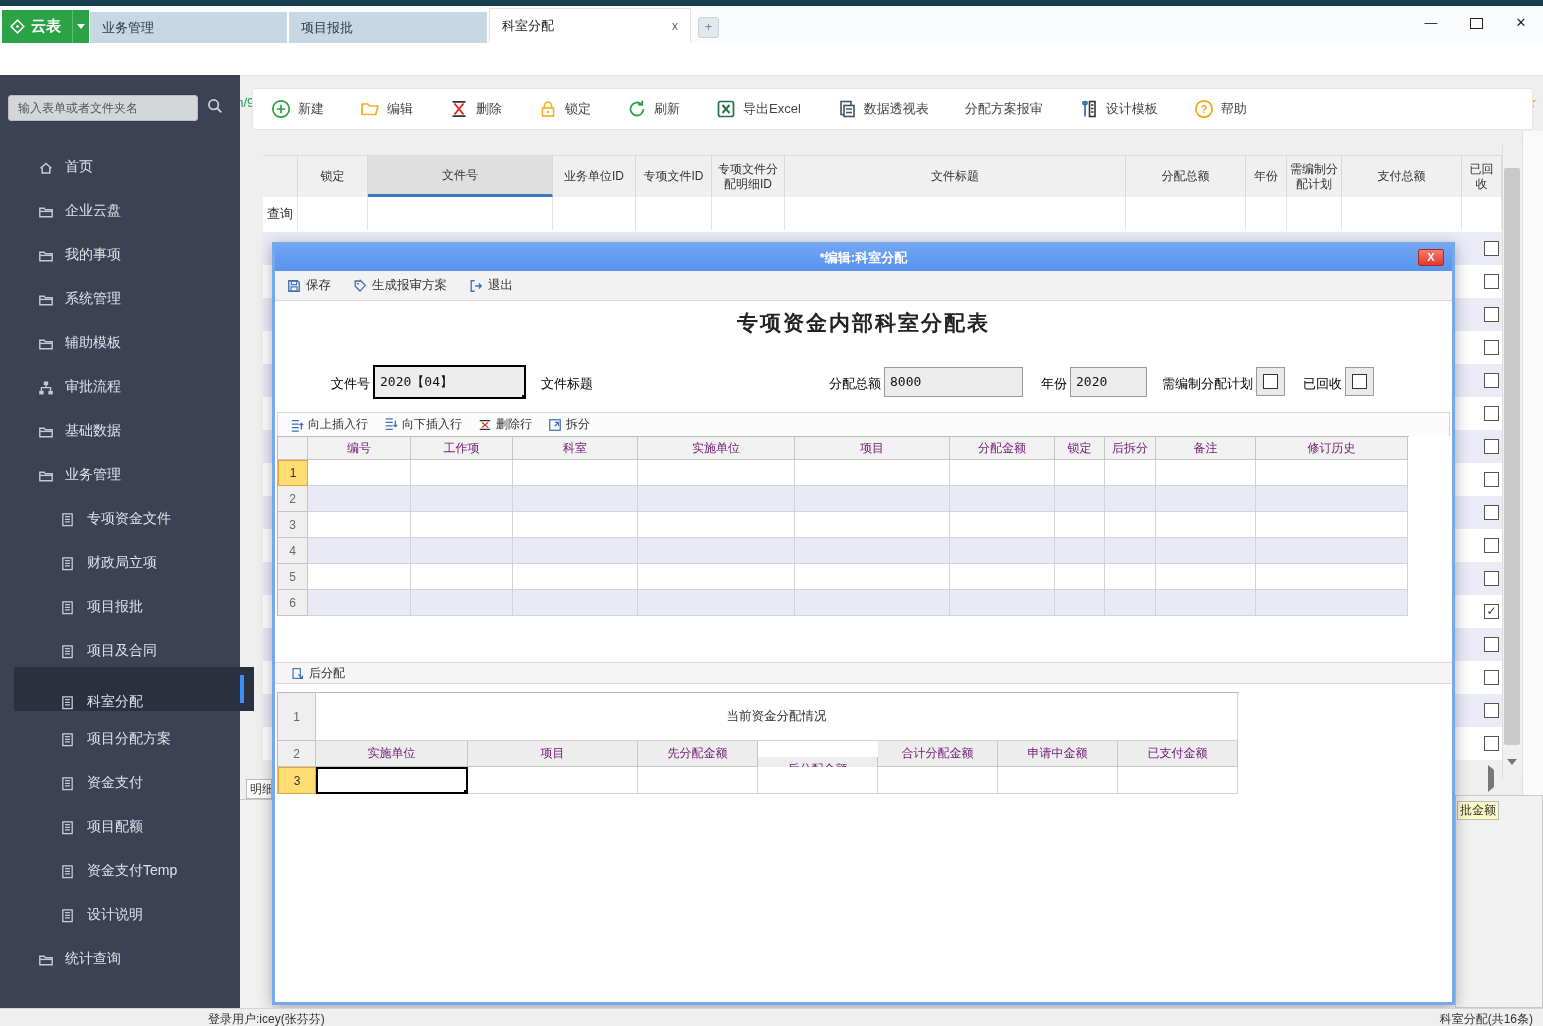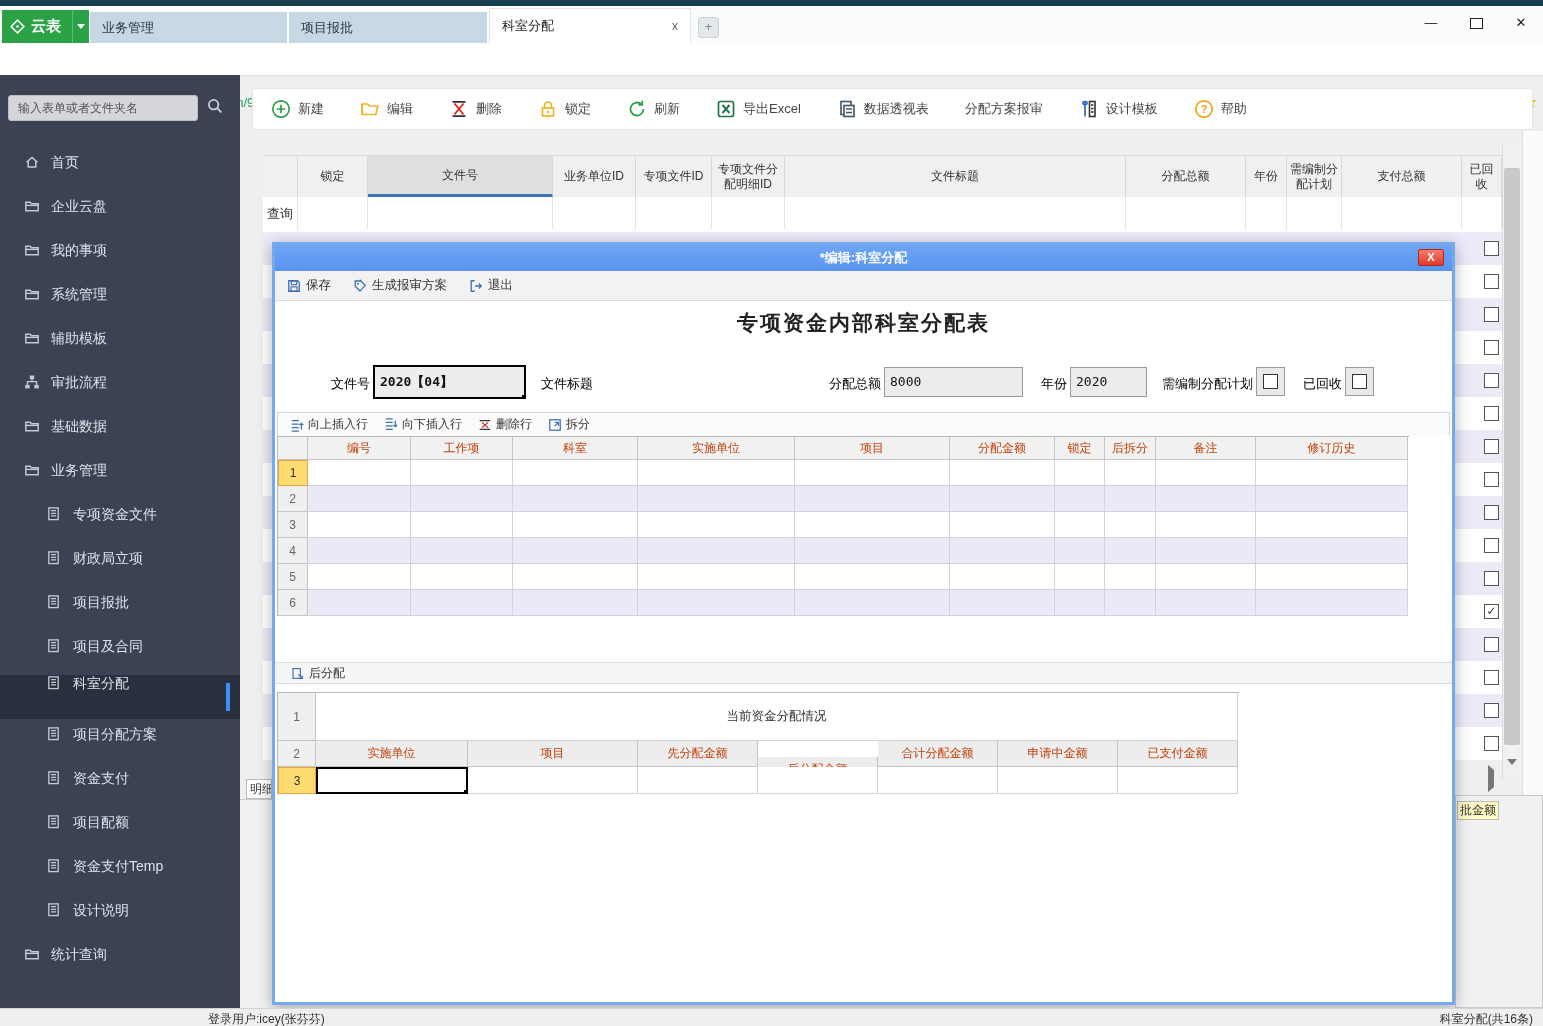--- a/index.html
+++ b/index.html
@@ -23,21 +23,21 @@
 
   .urlbar{left:0;top:43px;width:1543px;height:32px;background:#FFF;border-bottom:1px solid #E2E2E2;}
   .navico{top:50px;color:#A7ABAF;font-size:17px;line-height:18px;}
   .url{left:122px;top:51px;font-size:13px;color:#21A05C;}
   .star{left:1522px;top:48px;color:#F6B900;font-size:18px;}
 
   
   .sidebar{left:0;top:75px;width:240px;height:933px;background:#3C4254;}
   .srch{left:8px;top:20px;width:190px;height:26px;background:#D4D6D9;border:1px solid #B9BCC1;border-radius:3px;box-sizing:border-box;font-size:12px;color:#555;line-height:24px;padding-left:9px;}
   .srch-ico{left:206px;top:22px;}
-  .sitem{left:0;width:240px;height:30px;display:flex;align-items:flex-start;color:#DDE1E8;font-size:14px;cursor:pointer;margin-top:8px;}
+  .sitem{left:14px;width:240px;height:30px;display:flex;align-items:flex-end;color:#DDE1E8;font-size:14px;cursor:pointer;}
   .sitem .ic{width:16px;height:16px;margin-right:11px;}
   .sitem.lvl0{padding-left:24px;box-sizing:border-box;}
   .sitem.lvl1{padding-left:46px;box-sizing:border-box;}
   .sitem.active{background:#2A303D;height:44px;}
   .sitem.active::after{content:"";position:absolute;right:10px;top:8px;width:4px;height:28px;background:#3E8EF7;}
 
   
   .main-toolbar{left:252px;top:88px;width:1281px;height:42px;background:#FFF;border:1px solid #E5E5E5;border-radius:3px;box-sizing:border-box;display:flex;align-items:center;padding-left:18px;gap:36px;}
   .tbtn{display:flex;align-items:center;gap:7px;font-size:13px;color:#444;cursor:pointer;white-space:nowrap;}
 
@@ -80,21 +80,21 @@
   .finput.sel{top:120px;height:34px;background:#EDEDED;border:2px solid #000;line-height:30px;}
   .handle{position:absolute;right:-3px;bottom:-3px;width:5px;height:5px;background:#000;}
   .fcheck{top:122px;width:29px;height:29px;background:#E9E9E9;border:1px solid #9A9A9A;box-sizing:border-box;display:flex;align-items:center;justify-content:center;}
   .fcheck .box{width:13px;height:13px;background:#FFF;border:1px solid #333;}
 
   .gtoolbar{left:2px;top:167px;width:1173px;height:24px;border:1px solid #D5D5D5;border-bottom:none;background:#FBFBFB;box-sizing:border-box;display:flex;align-items:center;gap:16px;padding-left:12px;}
   .gtb-item{display:flex;align-items:center;gap:4px;font-size:12px;color:#333;cursor:pointer;}
 
   .grid{box-sizing:border-box;border-left:1px solid #B9B9C2;border-top:1px solid #B9B9C2;}
   .gcell{position:absolute;box-sizing:border-box;border-right:1px solid #D2D2DC;border-bottom:1px solid #D2D2DC;font-size:12px;display:flex;align-items:center;justify-content:center;overflow:hidden;}
-  .gcell.hd{background:#F1F1F1;color:#c2410c;border-right:1px solid #C5C5C5;border-bottom:1px solid #C5C5C5;}
+  .gcell.hd{background:#F1F1F1;color:#701a75;border-right:1px solid #C5C5C5;border-bottom:1px solid #C5C5C5;}
   .gcell.num{background:#EFEFEF;color:#666;border-right:1px solid #C5C5C5;border-bottom:1px solid #C5C5C5;}
   .gcell.num.selnum{background:#FFDC72;border:1px solid #E3A53C;color:#333;}
   .gcell.selcell{border:2px solid #000;}
 
   .postbar{left:0;top:417px;width:1177px;height:22px;background:#F5F5F5;border-top:1px solid #DCDCDC;border-bottom:1px solid #DCDCDC;box-sizing:border-box;display:flex;align-items:center;gap:5px;padding-left:16px;font-size:12px;color:#333;}
 </style>
 </head>
 <body>
 
 <div class="abs topstrip"></div>
@@ -546,21 +546,21 @@
           <svg width="14" height="14" viewBox="0 0 16 16">
             <path d="M6.5 2H2.5v12h4" fill="none" stroke="#3D6FB5" stroke-width="1.5"></path>
             <path d="M7 8h7M11.3 5.2 14 8l-2.7 2.8" fill="none" stroke="#3D6FB5" stroke-width="1.5"></path>
           </svg>
         </span>
         <span>退出</span>
       </div>
     </div>
 
   <div class="abs flabel" style="left:30px;width:65px;">文件号</div>
-  <div class="abs finput sel" style="left:98px;width:153px;font-weight:bold;">2020【04】<span class="handle"></span></div>
+  <div class="abs finput sel" style="left:98px;width:153px;">2020【04】<span class="handle"></span></div>
   <div class="abs flabel" style="left:258px;width:60px;">文件标题</div>
   <div class="abs flabel" style="left:544px;width:62px;">分配总额</div>
   <div class="abs finput" style="left:609px;width:139px;">8000</div>
   <div class="abs flabel" style="left:737px;width:55px;">年份</div>
   <div class="abs finput" style="left:795px;width:77px;">2020</div>
   <div class="abs flabel" style="left:878px;width:100px;">需编制分配计划</div>
   <div class="abs fcheck" style="left:981px;">
       <span class="box"></span>
     </div>
   <div class="abs flabel" style="left:1023px;width:44px;">已回收</div>

